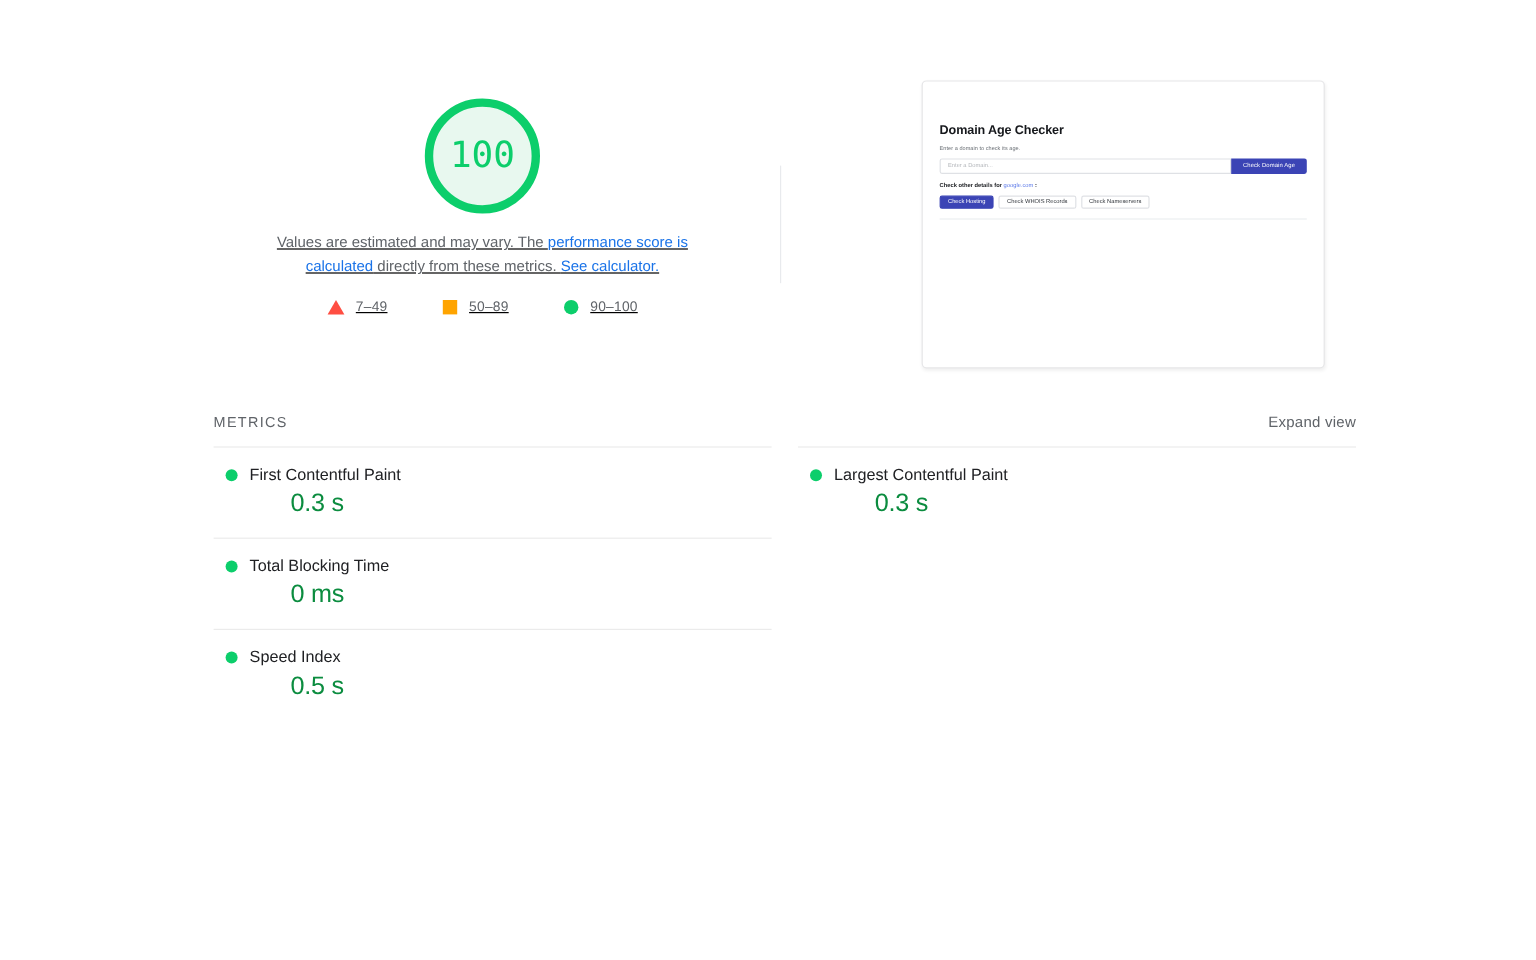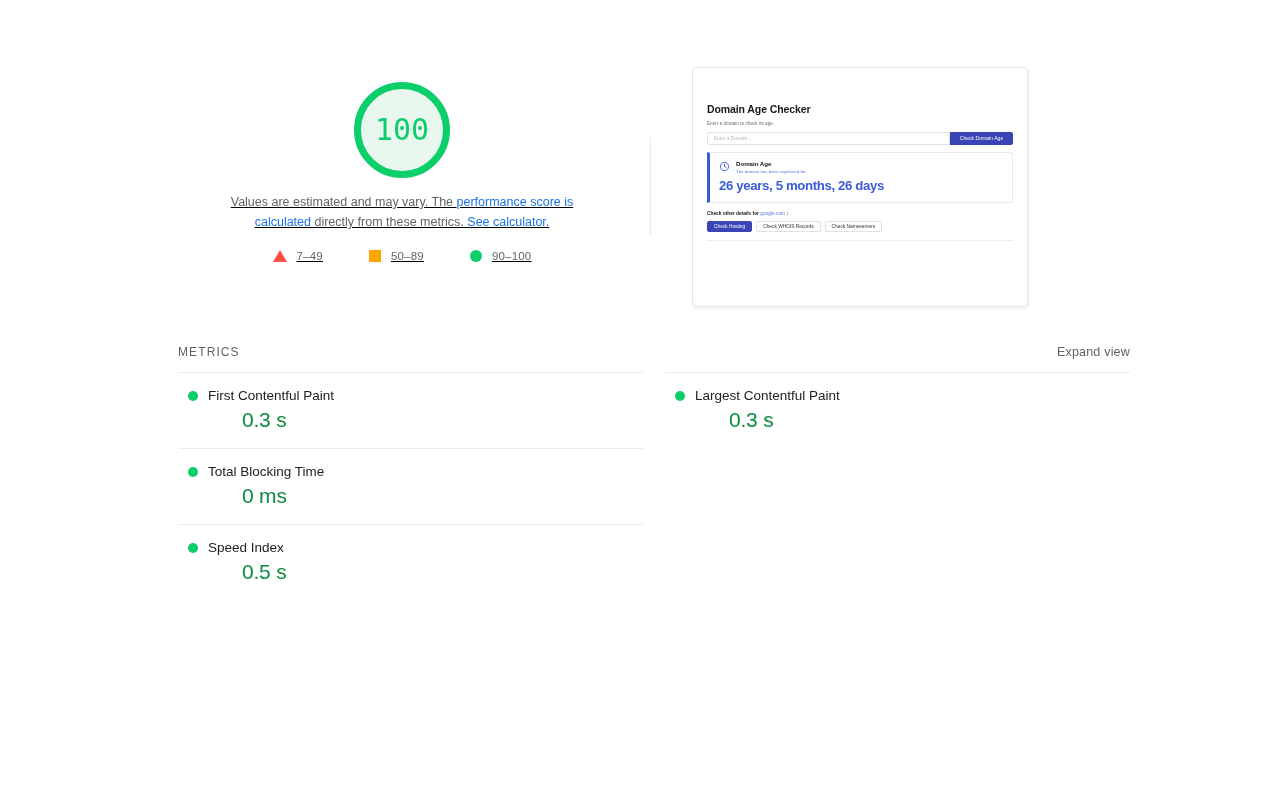--- a/index.html
+++ b/index.html
@@ -140,21 +140,21 @@
     left: 650px;
     top: 138px;
     width: 1px;
     height: 98px;
     background: #e8eaed;
   }
 
   
   .shot-card {
     position: absolute;
-    left: 692px;
+    left: 768px;
     top: 67px;
     width: 336px;
     height: 240px;
     background: #ffffff;
     border: 1px solid #e6e6e8;
     border-radius: 4px;
     box-shadow: 1px 2px 3px rgba(0,0,0,0.06);
     overflow: hidden;
   }
 
@@ -439,33 +439,20 @@
       <div class="shot-inner">
 
         <div class="shot-title">Domain Age Checker</div>
         <div class="shot-sub">Enter a domain to check its age.</div>
 
         <div class="shot-form">
           <div class="shot-input">Enter a Domain...</div>
           <div class="shot-btn-primary">Check Domain Age</div>
         </div>
 
-        <div class="shot-result">
-          <div class="shot-result-head">
-            <svg class="clock-icon" viewBox="0 0 24 24" fill="none" stroke="#3b5bdb" stroke-width="2">
-              <circle cx="12" cy="12" r="9"></circle>
-              <polyline points="12 7 12 12 15.5 14" stroke-linecap="round" stroke-linejoin="round"></polyline>
-            </svg>
-            <div>
-              <div class="shot-result-title">Domain Age</div>
-              <div class="shot-result-sub">The domain has been registered for:</div>
-            </div>
-          </div>
-          <div class="shot-result-big">26 years, 5 months, 26 days</div>
-        </div>
 
         <div class="shot-other"><span>Check other details for </span><a href="#">google.com</a><span> :</span></div>
 
         <div class="shot-pills">
           <div class="pill active">Check Hosting</div>
           <div class="pill">Check WHOIS Records</div>
           <div class="pill">Check Nameservers</div>
         </div>
 
         <div class="shot-footer-rule"></div>

